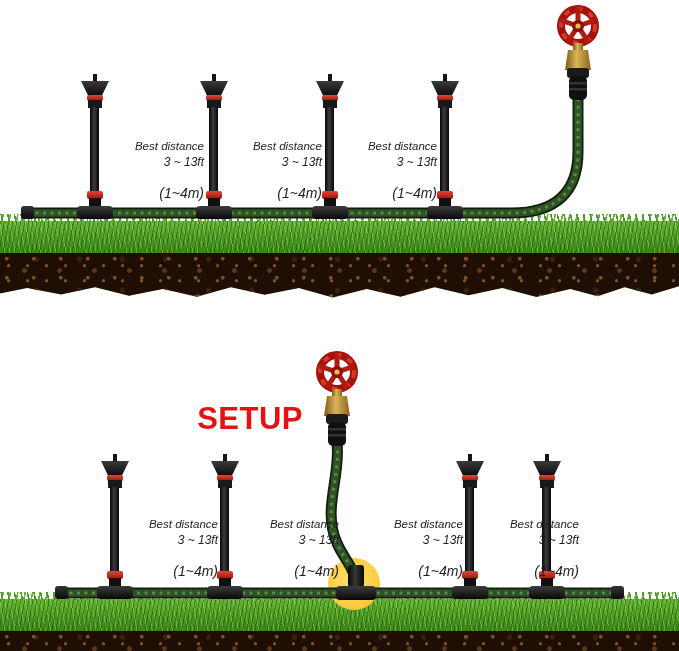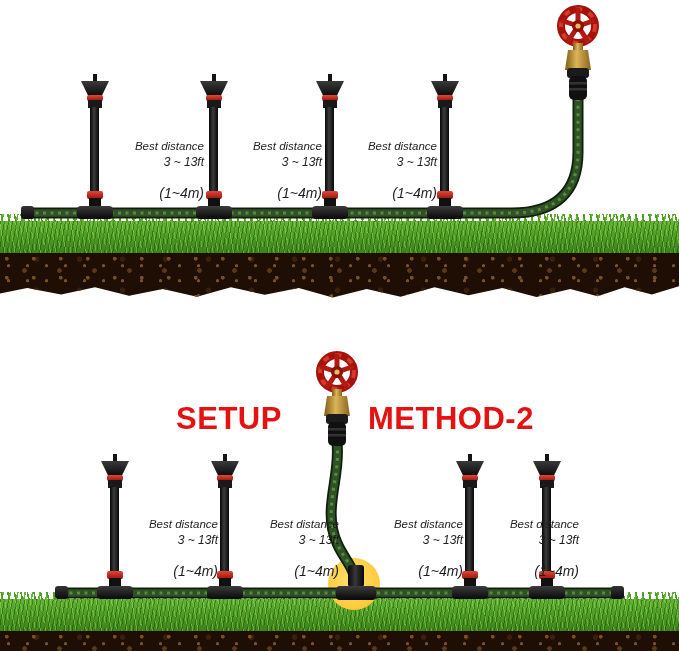--- a/index.html
+++ b/index.html
@@ -12,21 +12,21 @@
   .stage{position:relative;width:679px;height:651px;background:#fff;overflow:hidden;
          font-family:"Liberation Sans",sans-serif;}
   .panel{position:absolute;left:0;width:679px;overflow:hidden;}
   #p1{top:0;height:300px;}
   #p2{top:300px;height:351px;}
 
   
   .big-title{position:absolute;z-index:6;font-weight:800;font-size:31px;
              color:var(--title-red);letter-spacing:.5px;white-space:nowrap;}
   .p1-title{left:163px;top:24px;width:400px;text-align:center;}
-  .p2-title-l{left:155px;top:101px;width:148px;text-align:center;}
+  .p2-title-l{left:155px;top:101px;width:148px;text-align:right;}
   .p2-title-r{left:368px;top:101px;}
 
   
   .dist-label{position:absolute;z-index:6;width:100px;text-align:right;
               font-style:italic;color:#1d1d1d;}
   .dist-label .l1{font-size:11.5px;}
   .dist-label .l2{font-size:12px;margin-top:3px;}
   .dist-label .l3{font-size:14px;margin-top:16px;}
 
   
@@ -189,21 +189,20 @@
       <div class="l3">(1~4m)</div>
     </div>
 
     <div class="grass"></div>
     <div class="soil"></div>
   </div>
 
   <div class="panel" id="p2">
 
     <div class="big-title p2-title-l">SETUP</div>
-    <div class="big-title p2-title-r">METHOD-2</div>
 
     <div class="highlight-circle" style="left:328px;top:258px"></div>
 
     <svg class="hose-svg" width="679" height="351" viewBox="0 0 679 351">
       <path class="h-out" d="M 62 293 H 617 M 337 143 C 341 176 322 210 337 243 C 345 262 356 266 356 292"></path>
       <path class="h-mid" d="M 62 293 H 617 M 337 143 C 341 176 322 210 337 243 C 345 262 356 266 356 292"></path>
       <path class="h-hi" d="M 62 293 H 617 M 337 143 C 341 176 322 210 337 243 C 345 262 356 266 356 292"></path>
     </svg>
     <div class="hose-cap" style="left:55px;top:286px"></div>
     <div class="hose-cap" style="left:611px;top:286px"></div>

